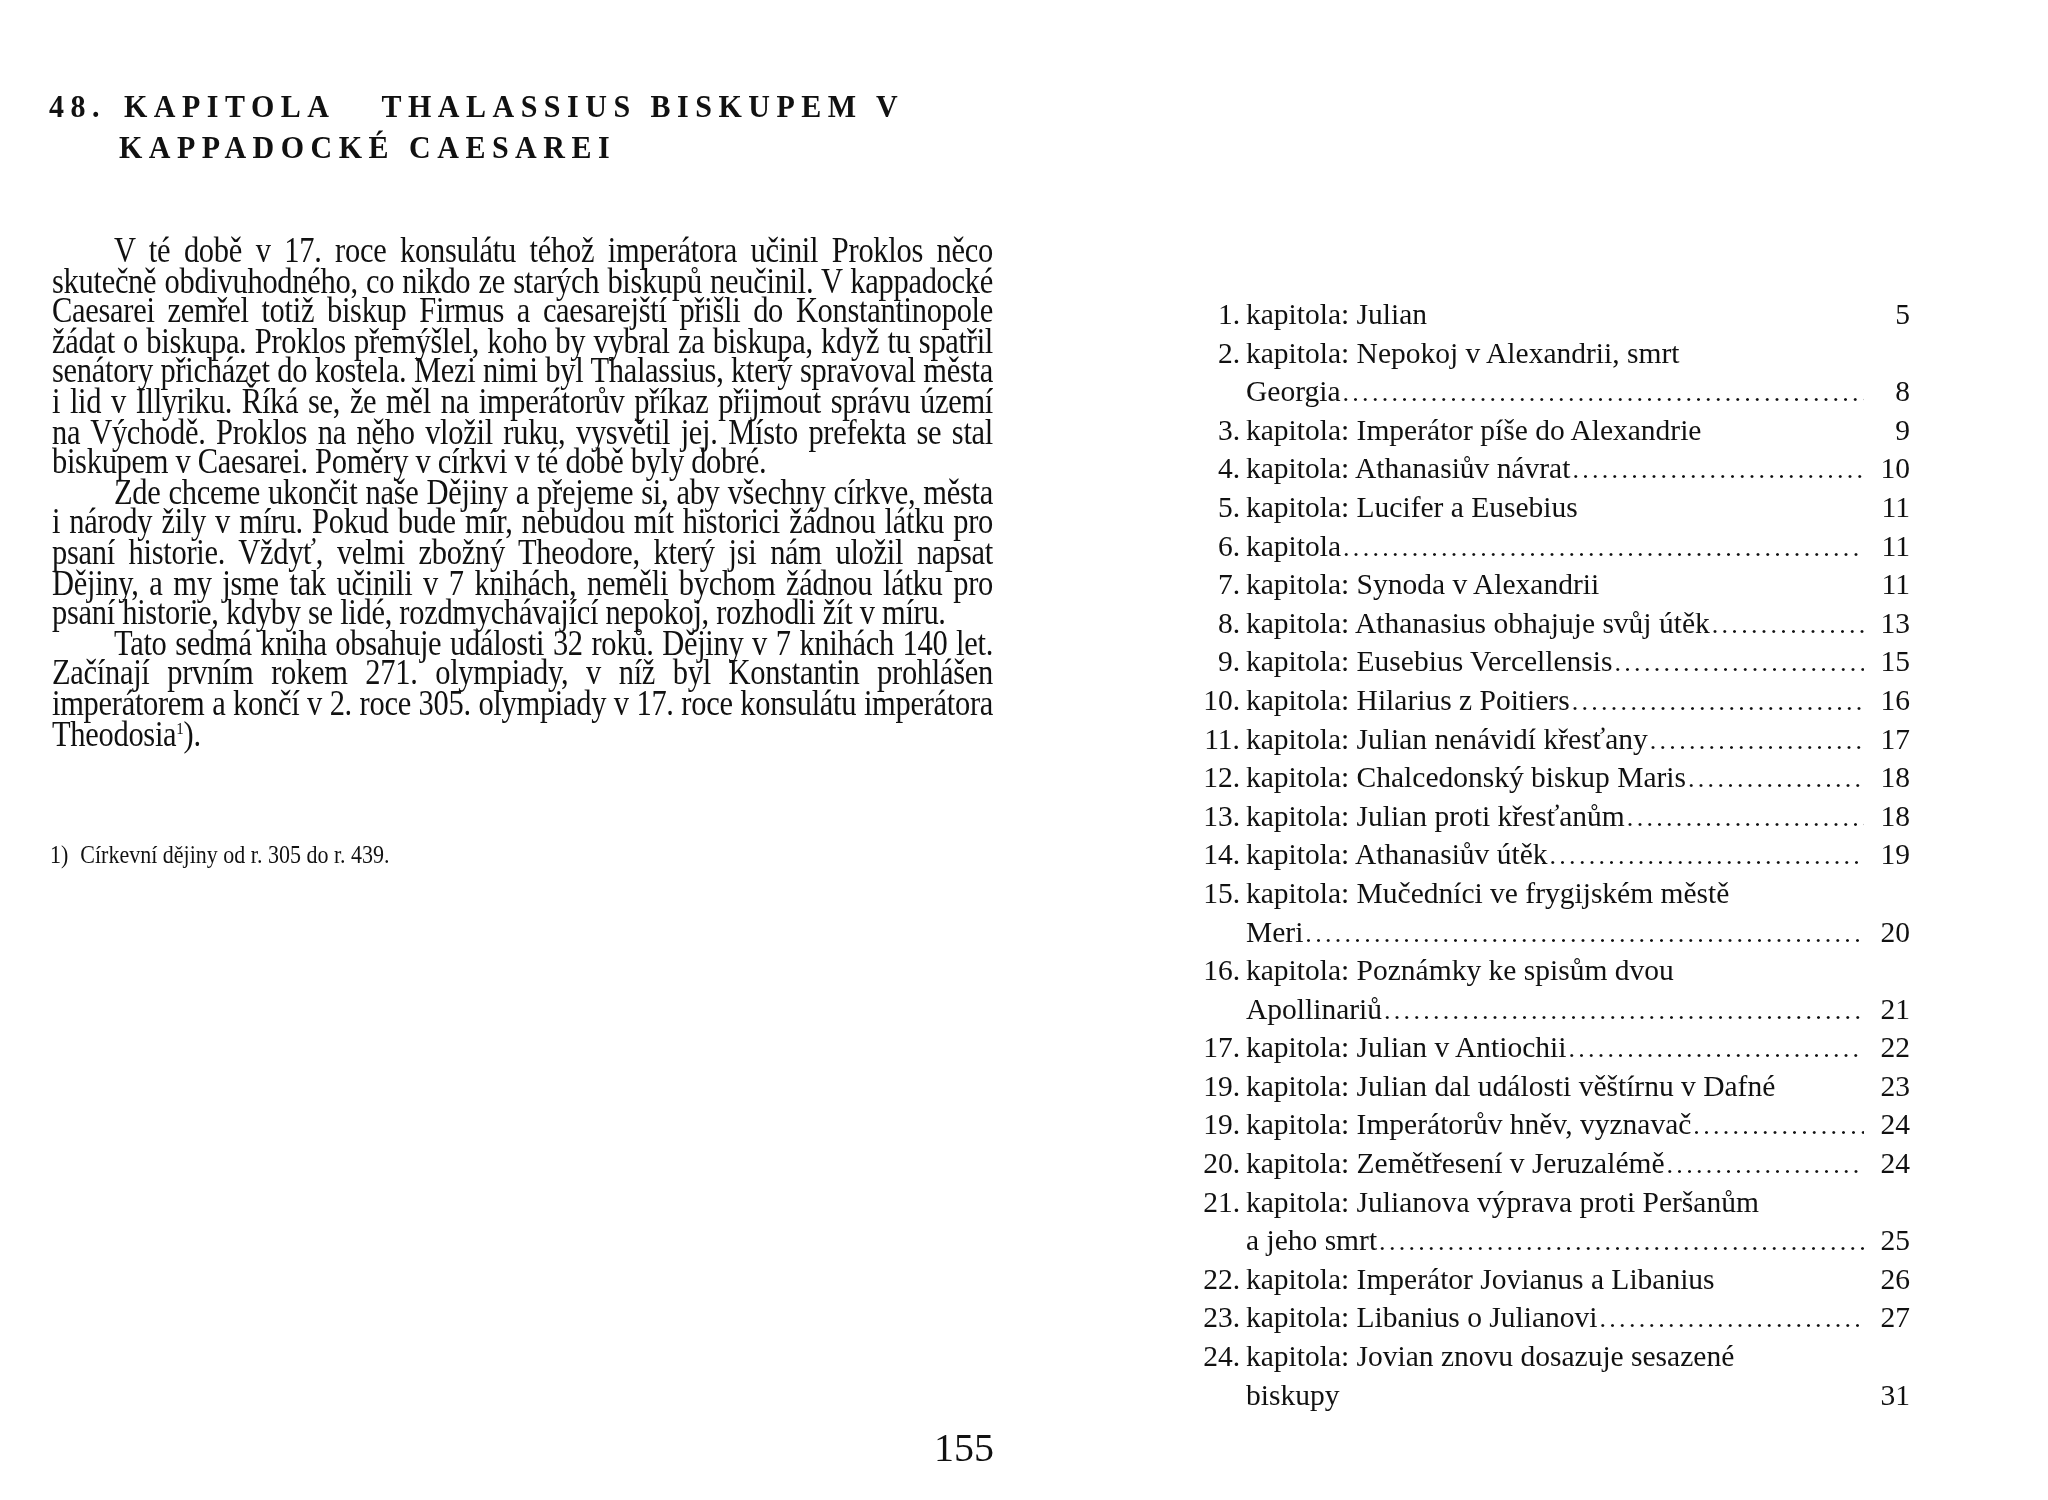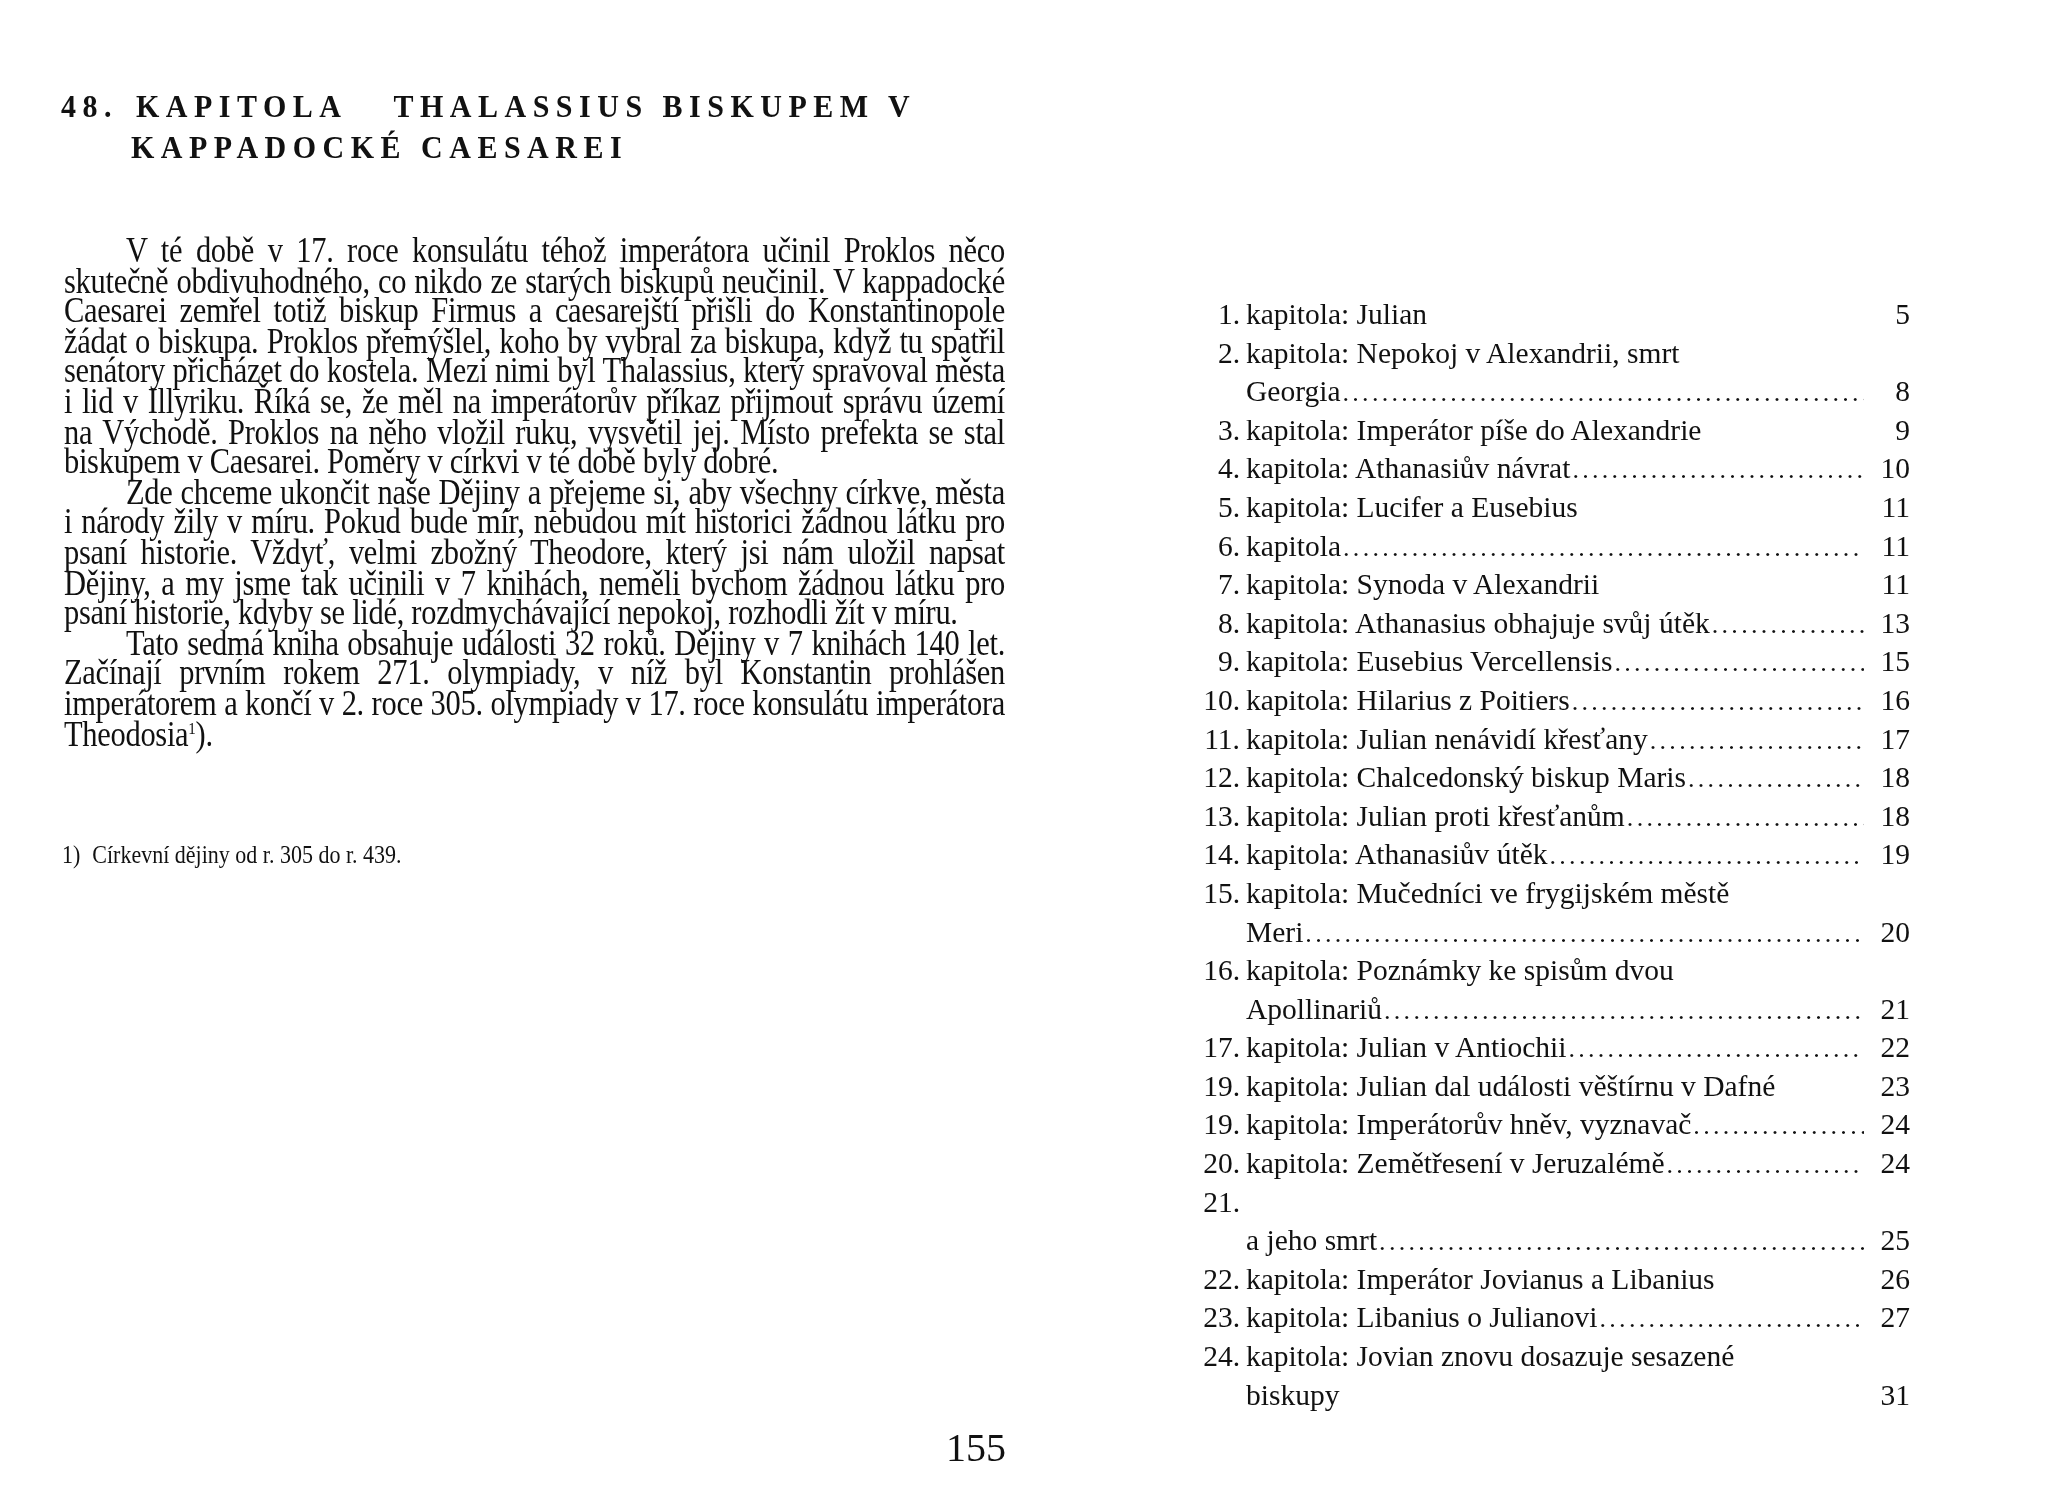--- a/index.html
+++ b/index.html
@@ -14,21 +14,21 @@
       overflow: hidden;
       color: #111111;
       font-family: "Liberation Serif", "DejaVu Serif", serif;
     }
     .page {
       position: absolute;
       top: 0;
       height: 1500px;
     }
     .page-left {
-      left: 16px;
+      left: 4px;
       width: 1024px;
       padding-left: 18px;
     }
     .page-right {
       left: 1024px;
       width: 1024px;
     }
 
     
     .chapter-heading {
@@ -338,20 +338,21 @@
       <div class="toc-line">
         <span class="toc-num">20.</span>
         <span class="toc-text">kapitola: Zemětřesení v Jeruzalémě</span>
         <span class="toc-dots">................................................................................</span>
         <span class="toc-page">24</span>
       </div>
     </div>
     <div class="toc-entry">
       <div class="toc-line">
         <span class="toc-num">21.</span>
+        <span class="toc-text">kapitola: Julianova výprava proti Peršanům</span>
       </div>
       <div class="toc-line toc-cont">
         <span class="toc-text">a jeho smrt</span>
         <span class="toc-dots">................................................................................</span>
         <span class="toc-page">25</span>
       </div>
     </div>
     <div class="toc-entry">
       <div class="toc-line">
         <span class="toc-num">22.</span>

